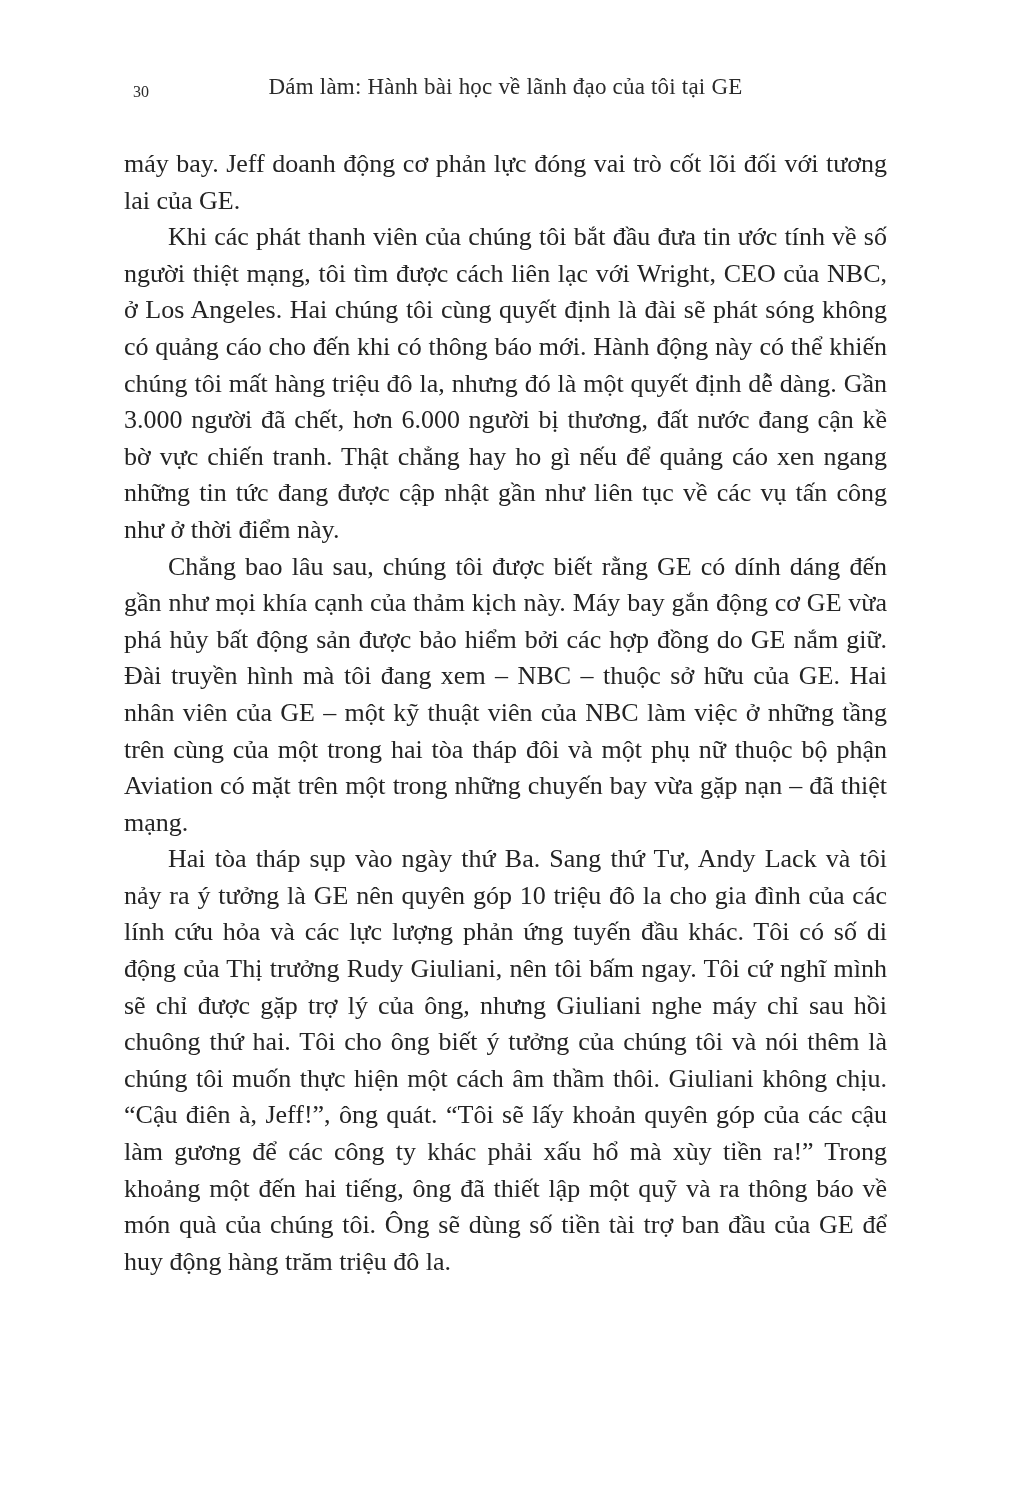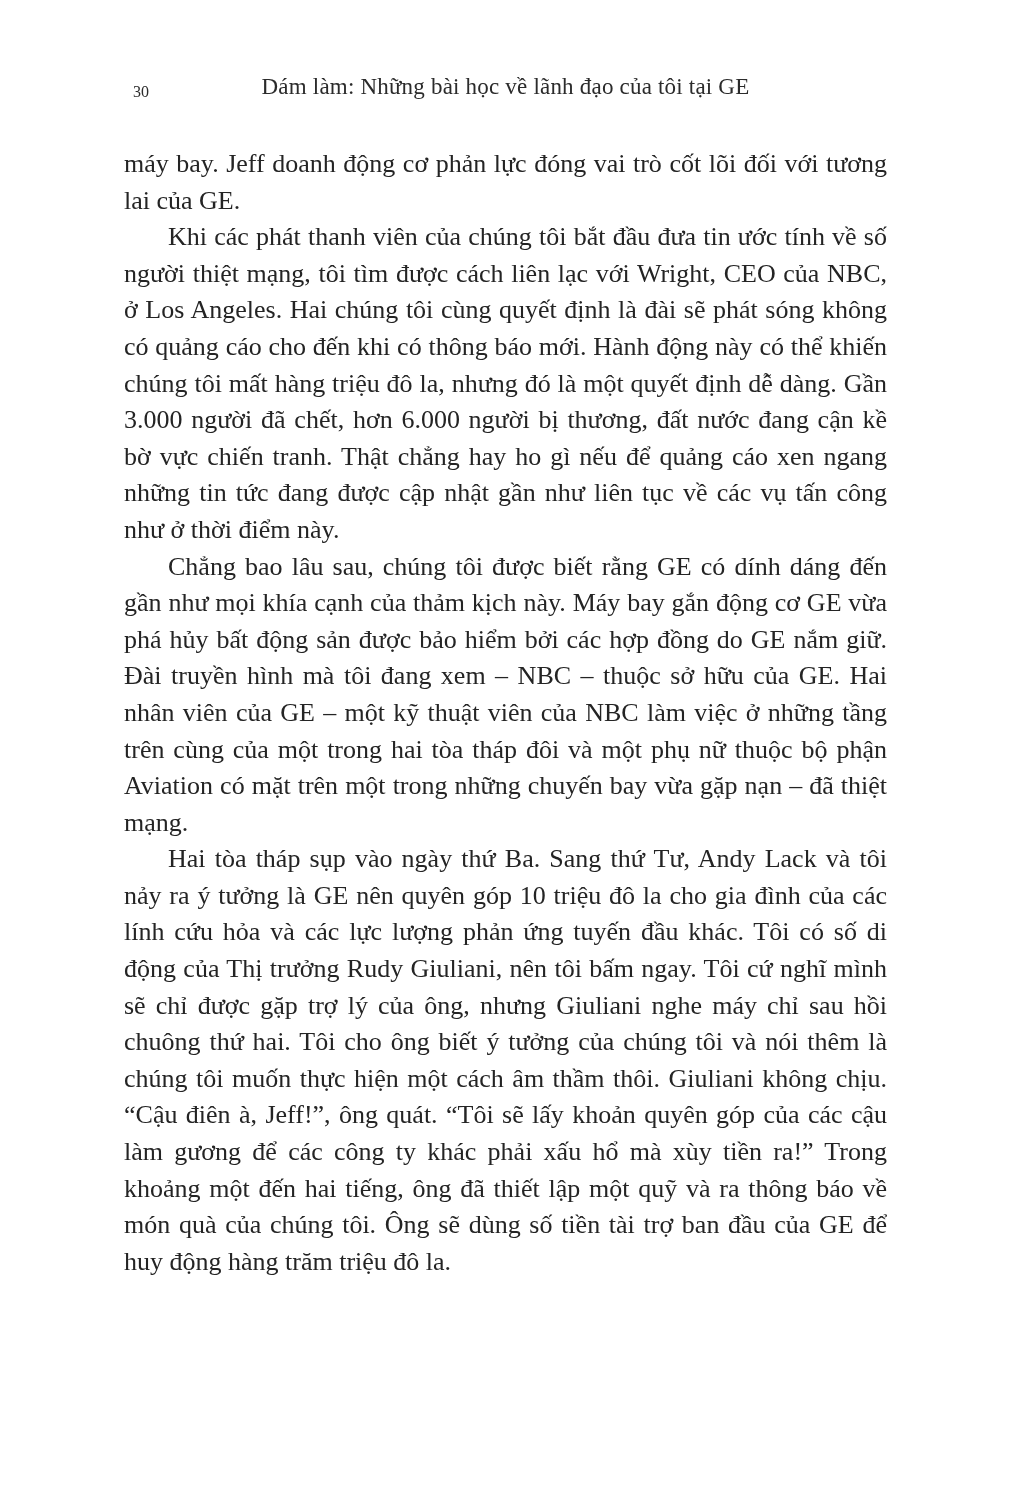--- a/index.html
+++ b/index.html
@@ -61,21 +61,21 @@
     text-indent: 44px;
   }
 </style>
 </head>
 <body>
 
 <div class="page">
 
   <div class="running-header">
     <span class="page-number">30</span>
-    <span class="running-title">Dám làm: Những bài học về lãnh đạo của tôi tại GE</span>
+    <span class="running-title">Dám làm: Hành bài học về lãnh đạo của tôi tại GE</span>
   </div>
 
   <div class="body-text">
     <p>máy bay. Jeff doanh động cơ phản lực đóng vai trò cốt lõi đối với tương lai của GE.</p>
     <p class="indent">Khi các phát thanh viên của chúng tôi bắt đầu đưa tin ước tính về số người thiệt mạng, tôi tìm được cách liên lạc với Wright, CEO của NBC, ở Los Angeles. Hai chúng tôi cùng quyết định là đài sẽ phát sóng không có quảng cáo cho đến khi có thông báo mới. Hành động này có thể khiến chúng tôi mất hàng triệu đô la, nhưng đó là một quyết định dễ dàng. Gần 3.000 người đã chết, hơn 6.000 người bị thương, đất nước đang cận kề bờ vực chiến tranh. Thật chẳng hay ho gì nếu để quảng cáo xen ngang những tin tức đang được cập nhật gần như liên tục về các vụ tấn công như ở thời điểm này.</p>
     <p class="indent">Chẳng bao lâu sau, chúng tôi được biết rằng GE có dính dáng đến gần như mọi khía cạnh của thảm kịch này. Máy bay gắn động cơ GE vừa phá hủy bất động sản được bảo hiểm bởi các hợp đồng do GE nắm giữ. Đài truyền hình mà tôi đang xem – NBC – thuộc sở hữu của GE. Hai nhân viên của GE – một kỹ thuật viên của NBC làm việc ở những tầng trên cùng của một trong hai tòa tháp đôi và một phụ nữ thuộc bộ phận Aviation có mặt trên một trong những chuyến bay vừa gặp nạn – đã thiệt mạng.</p>
     <p class="indent">Hai tòa tháp sụp vào ngày thứ Ba. Sang thứ Tư, Andy Lack và tôi nảy ra ý tưởng là GE nên quyên góp 10 triệu đô la cho gia đình của các lính cứu hỏa và các lực lượng phản ứng tuyến đầu khác. Tôi có số di động của Thị trưởng Rudy Giuliani, nên tôi bấm ngay. Tôi cứ nghĩ mình sẽ chỉ được gặp trợ lý của ông, nhưng Giuliani nghe máy chỉ sau hồi chuông thứ hai. Tôi cho ông biết ý tưởng của chúng tôi và nói thêm là chúng tôi muốn thực hiện một cách âm thầm thôi. Giuliani không chịu. “Cậu điên à, Jeff!”, ông quát. “Tôi sẽ lấy khoản quyên góp của các cậu làm gương để các công ty khác phải xấu hổ mà xùy tiền ra!” Trong khoảng một đến hai tiếng, ông đã thiết lập một quỹ và ra thông báo về món quà của chúng tôi. Ông sẽ dùng số tiền tài trợ ban đầu của GE để huy động hàng trăm triệu đô la.</p>
   </div>
 
 </div>

